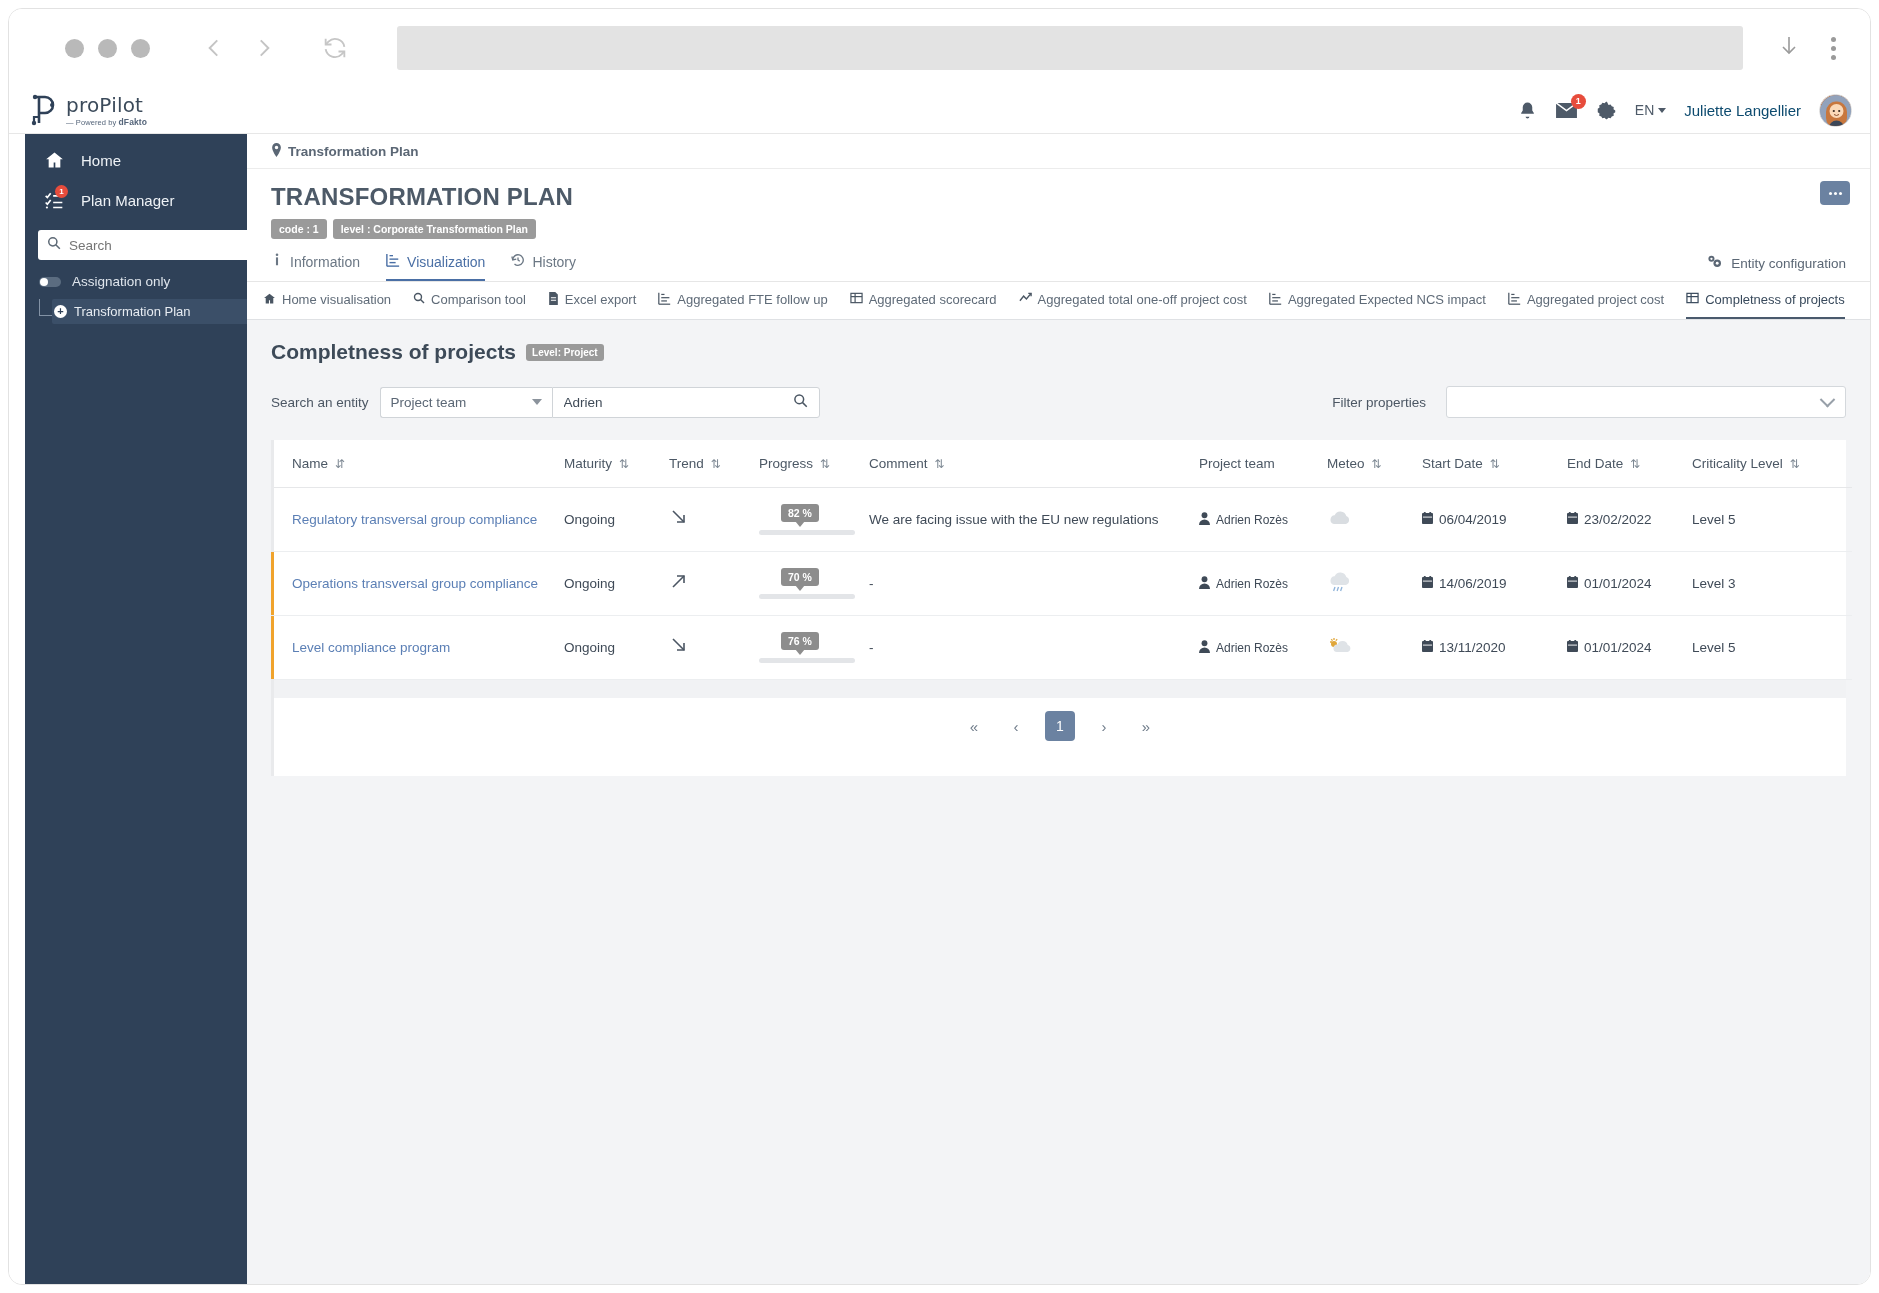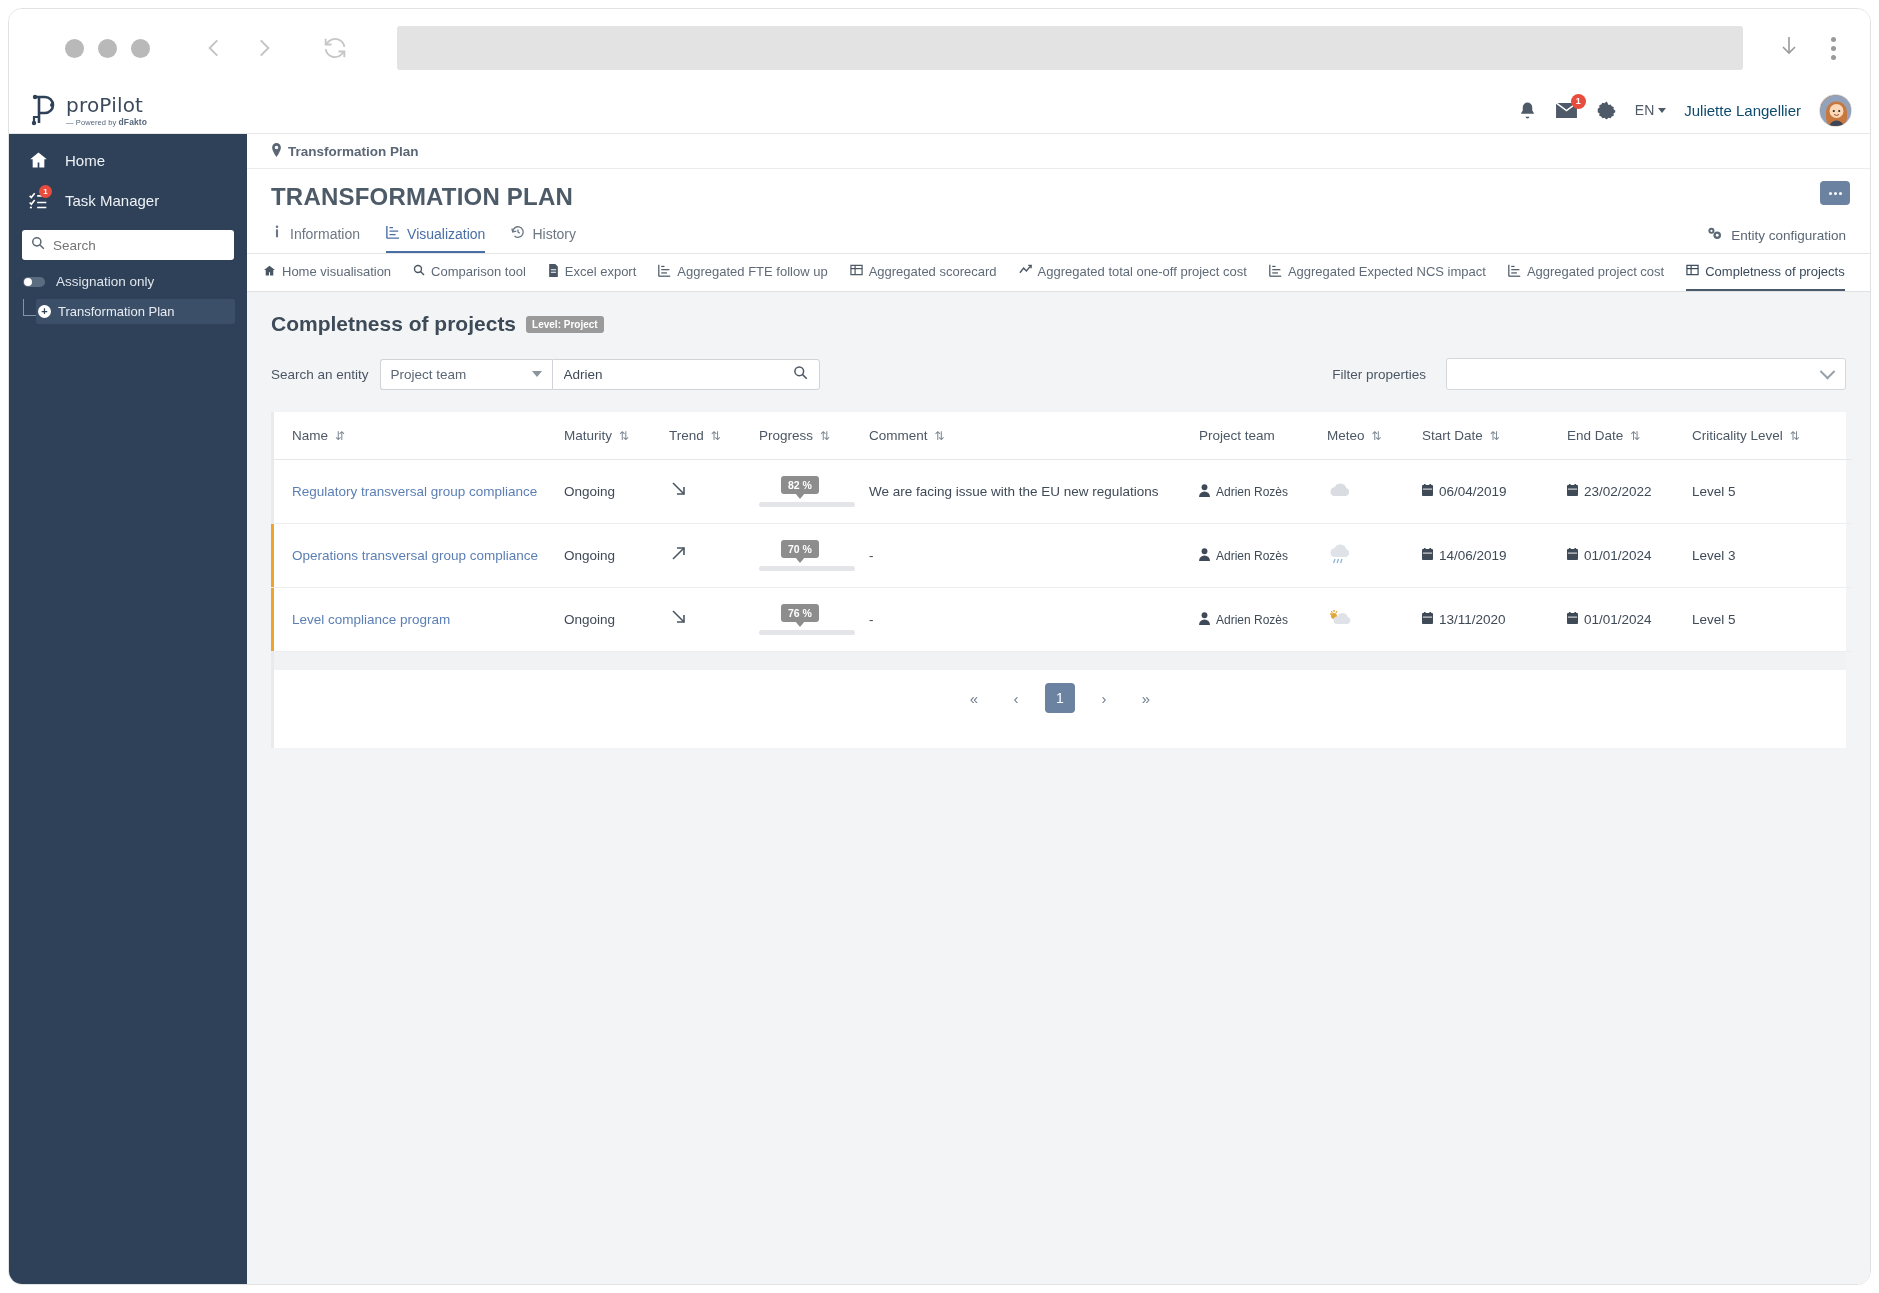--- a/index.html
+++ b/index.html
@@ -71,21 +71,21 @@
   .username { font-size: 15px; color:#0c4a6e; }
   .avatar {
     width: 33px; height:33px; border-radius:50%;
     background: radial-gradient(circle at 50% 38%, #ffd9b3 0 34%, transparent 35%),
                 linear-gradient(180deg,#c8733c 0 42%, #8c9cb8 42% 100%);
     border: 1px solid #d8d8d8; overflow:hidden; position:relative;
   }
 
   
   .sidebar {
-    position:absolute; left:0; top:47px; bottom:0; width: 238px;
+    position:absolute; left:16px; top:47px; bottom:0; width: 238px;
     background: #2f4158;
   }
   .side-item { display:flex; align-items:center; gap: 14px; padding: 10px 0 10px 16px; color:#eef2f6; font-size:15px; cursor:pointer;}
   .side-ico { width:26px; display:flex; align-items:center; justify-content:center; position:relative; color:#fff;}
   .side-badge {
     position:absolute; top:-5px; right:-1px;
     background:#e74c3c; color:#fff; font-size:8px; font-weight:bold;
     width:13px;height:13px;border-radius:50%;
     display:flex;align-items:center;justify-content:center;
   }
@@ -325,21 +325,21 @@
           <svg width="22" height="20" viewBox="0 0 24 24" fill="none" stroke="#fff" stroke-width="2">
             <polyline points="2,7 4,9 8,4"></polyline>
               <line x1="11" y1="7" x2="22" y2="7"></line>
             <polyline points="2,15 4,17 8,12"></polyline>
               <line x1="11" y1="15" x2="22" y2="15"></line>
             <circle cx="3.5" cy="21" r="1.3" fill="#fff" stroke="none"></circle>
               <line x1="11" y1="21" x2="22" y2="21"></line>
           </svg>
           <span class="side-badge">1</span>
         </span>
-        <span>Task Manager</span>
+        <span>Plan Manager</span>
       </div>
 
       <div class="side-search">
         <span>
           <svg width="14" height="14" viewBox="0 0 24 24" fill="none" stroke="#5d6975" stroke-width="2.6">
               <circle cx="10" cy="10" r="7"></circle>
               <line x1="15" y1="15" x2="22" y2="22"></line>
             </svg>
         </span>
         <input value="" placeholder="Search" style="">
@@ -367,20 +367,24 @@
         <span>
           <svg width="11" height="14" viewBox="0 0 12 16" fill="#5b6775">
               <path d="M6 0a5 5 0 0 0-5 5c0 4 5 11 5 11s5-7 5-11a5 5 0 0 0-5-5zm0 7a2 2 0 1 1 0-4 2 2 0 0 1 0 4z"></path>
             </svg>
         </span>
         <span>Transformation Plan</span>
       </div>
 
       <div class="page-head">
         <div class="page-title">TRANSFORMATION PLAN</div>
+        <div class="chips">
+          <span class="chip">code : 1</span>
+          <span class="chip">level : Corporate Transformation Plan</span>
+        </div>
         <div class="more-btn">
             <i></i>
             <i></i>
             <i></i>
           </div>
       </div>
 
       <div class="tabs">
         <div class="tabs-l">
           <div class="tab">

